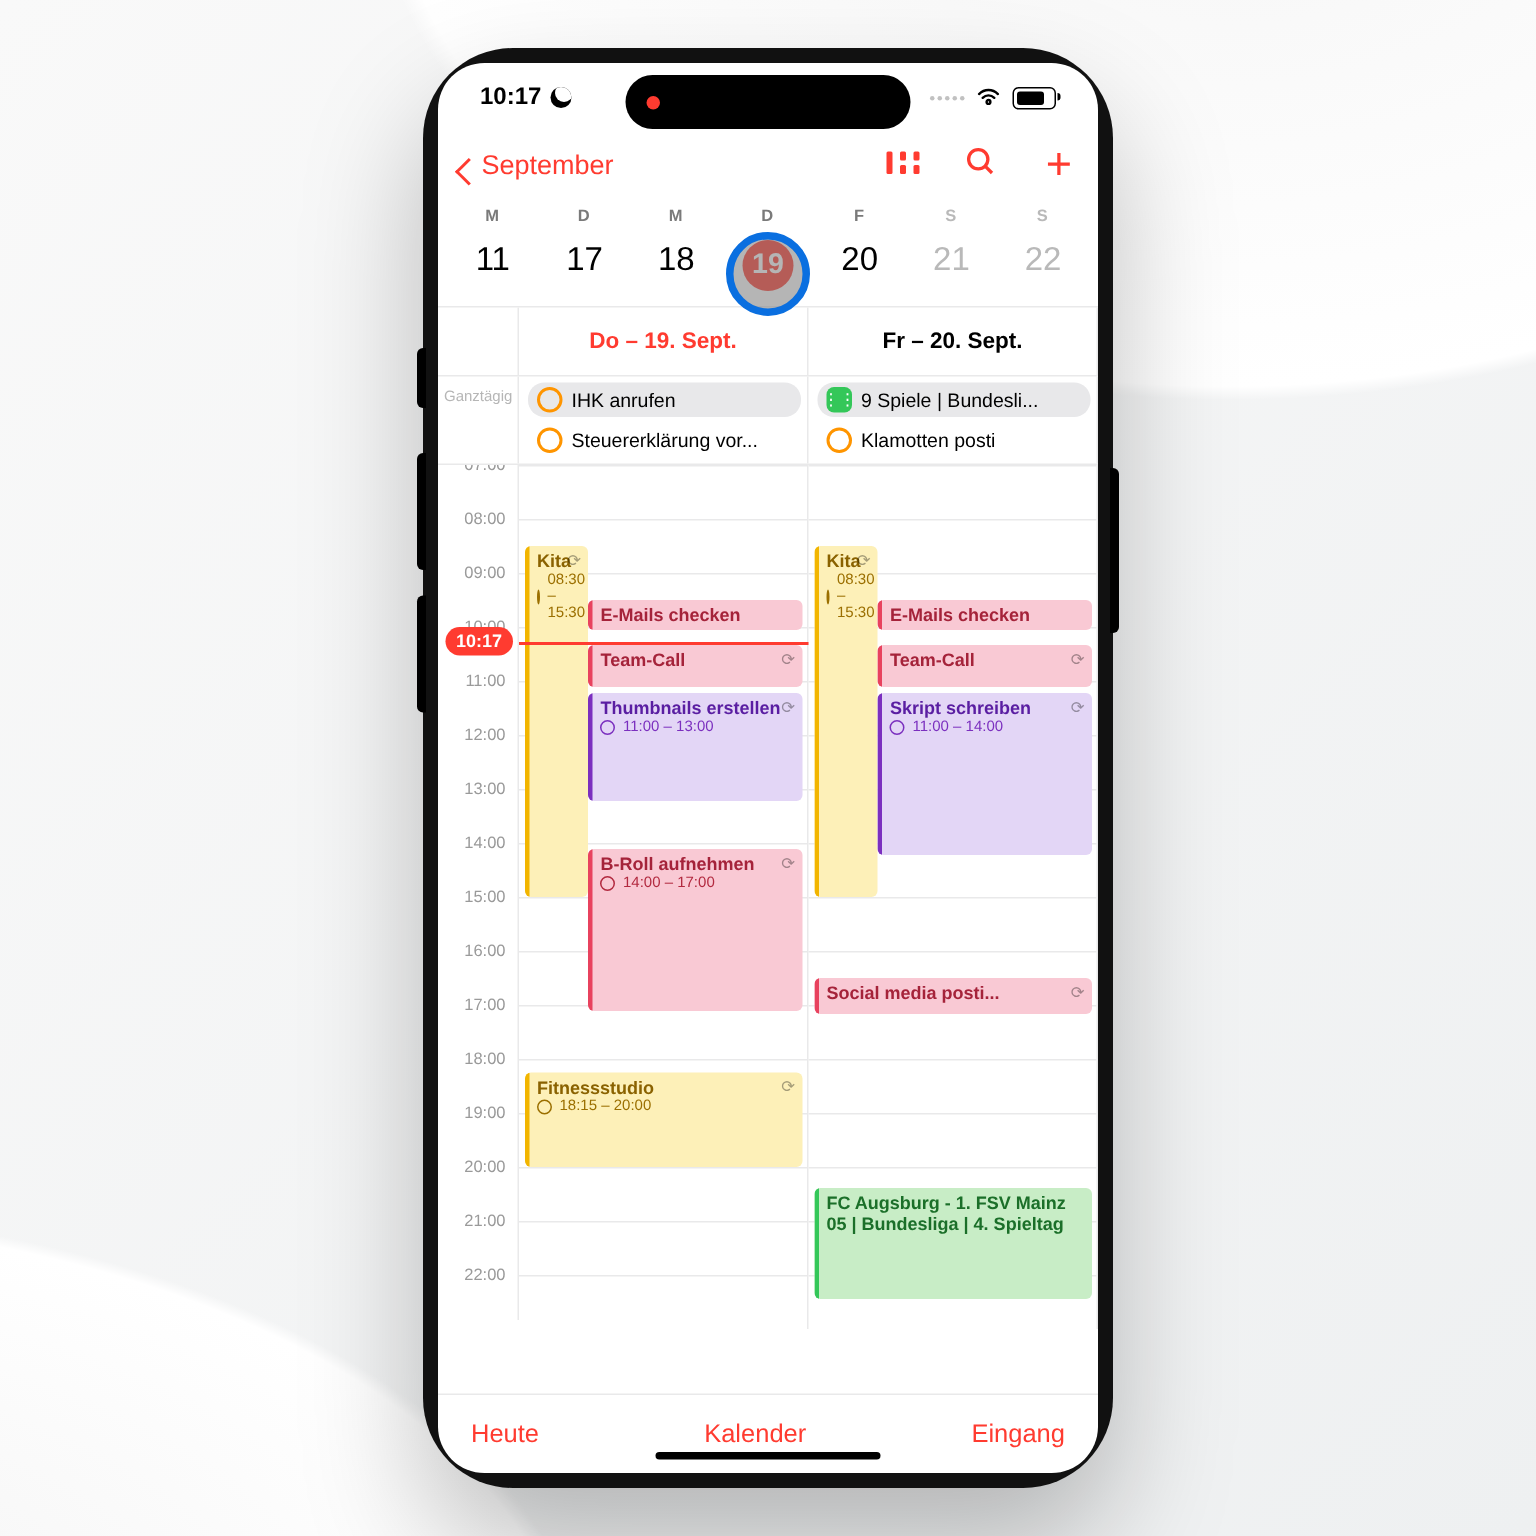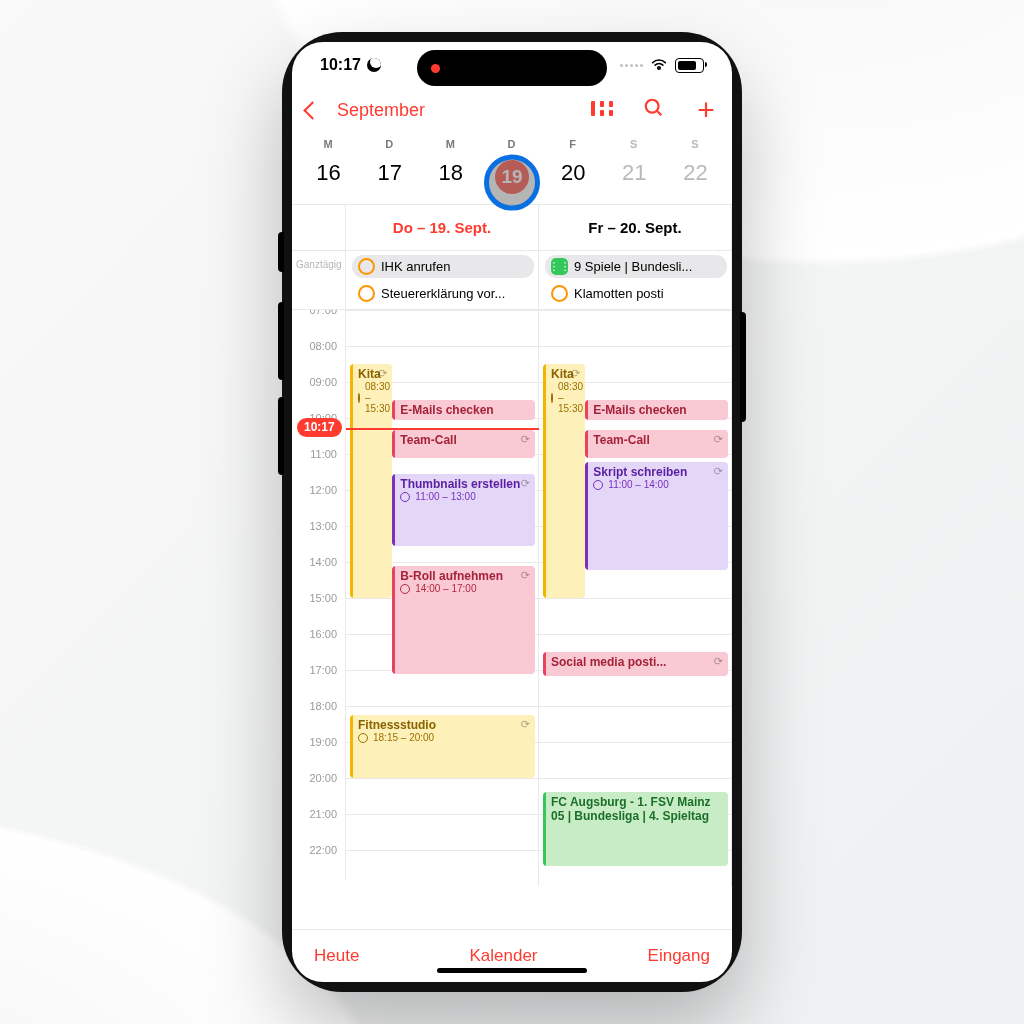--- a/index.html
+++ b/index.html
@@ -55,21 +55,21 @@
   .wifi{width:18px;height:14px;position:relative}
   .wifi svg{display:block}
   .batt{width:27px;height:13px;border:1.5px solid #000;border-radius:4px;position:relative}
   .batt::before{content:"";position:absolute;right:-4px;top:3px;width:2px;height:5px;background:#000;border-radius:0 2px 2px 0}
   .batt::after{content:"";position:absolute;left:2px;top:2px;bottom:2px;width:18px;background:#000;border-radius:2px}
 
   .app{position:absolute;top:46px;left:0;right:0;bottom:0;display:flex;flex-direction:column}
 
   
   .nav{height:44px;display:flex;align-items:center;justify-content:space-between;padding:0 14px}
-  .nav-left{display:flex;align-items:center;gap:18px;color:var(--red);font-size:18px}
+  .nav-left{display:flex;align-items:flex-end;gap:2px;color:var(--red);font-size:18px}
   .chev{width:11px;height:11px;border-left:2.5px solid var(--red);border-bottom:2.5px solid var(--red);transform:rotate(45deg)}
   .nav-right{display:flex;align-items:center;gap:28px;color:var(--red)}
   .nav-right .ic{width:24px;height:22px;display:flex;align-items:center;justify-content:center}
   .ic-view{display:grid;grid-template-columns:4px 4px 4px;grid-template-rows:6px 6px;gap:3px 5px}
   .ic-view i{background:var(--red);border-radius:1px}
   .ic-view i:nth-child(1){grid-row:span 2;height:15px}
   .ic-search svg{stroke:var(--red);fill:none;stroke-width:2.4}
   .ic-plus{font-size:30px;font-weight:300;line-height:0}
 
   
@@ -190,21 +190,21 @@
             </span>
           <span class="ic ic-plus">
               <span>+</span>
             </span>
         </div>
       </div>
 
       <div class="week" id="week">
           <div style="display: flex; flex-direction: column; align-items: center;">
             <div class="dow">M</div>
-            <div class="num">16</div>
+            <div class="num">11</div>
           </div>
           <div style="display: flex; flex-direction: column; align-items: center;">
             <div class="dow">D</div>
             <div class="num">17</div>
           </div>
           <div style="display: flex; flex-direction: column; align-items: center;">
             <div class="dow">M</div>
             <div class="num">18</div>
           </div>
           <div style="display: flex; flex-direction: column; align-items: center;">
@@ -320,21 +320,21 @@
               </div>
               <div class="ev ev-p" style="top: 90px; height: 20px; left: 24%;">
                 <span class="bar"></span>
                 <div class="t">E-Mails checken</div>
               </div>
               <div class="ev ev-p" style="top: 120px; height: 28px; left: 24%;">
                 <span class="bar"></span>
                 <div class="t">Team-Call</div>
                 <span class="rec">⟳</span>
               </div>
-              <div class="ev ev-v" style="top: 164px; height: 72px; left: 24%;">
+              <div class="ev ev-v" style="top: 152px; height: 72px; left: 24%;">
                 <span class="bar"></span>
                 <div class="t">Thumbnails erstellen</div>
                 <div class="s clk">11:00 – 13:00</div>
                 <span class="rec">⟳</span>
               </div>
               <div class="ev ev-p" style="top: 256px; height: 108px; left: 24%;">
                 <span class="bar"></span>
                 <div class="t">B-Roll aufnehmen</div>
                 <div class="s clk">14:00 – 17:00</div>
                 <span class="rec">⟳</span>

